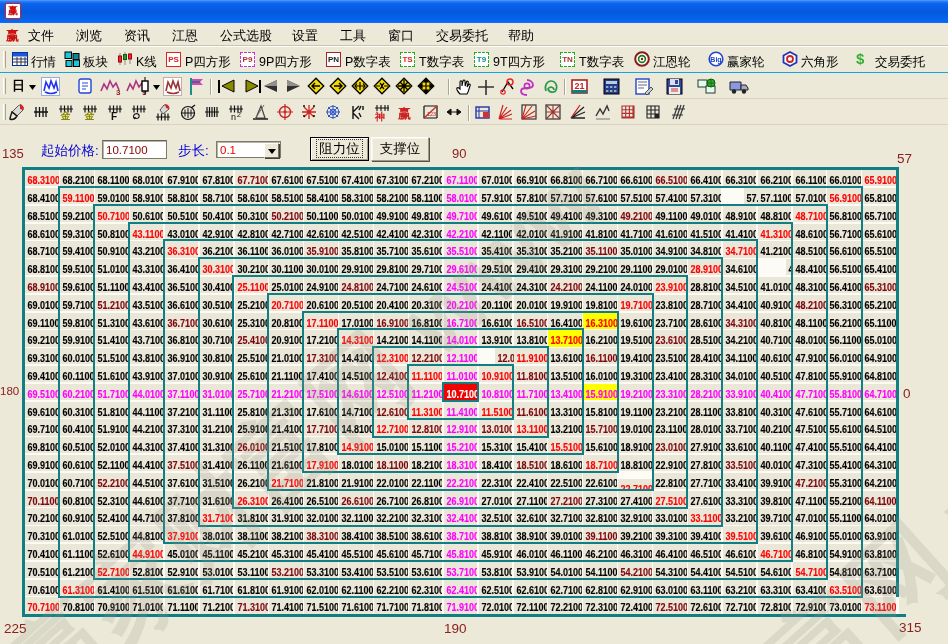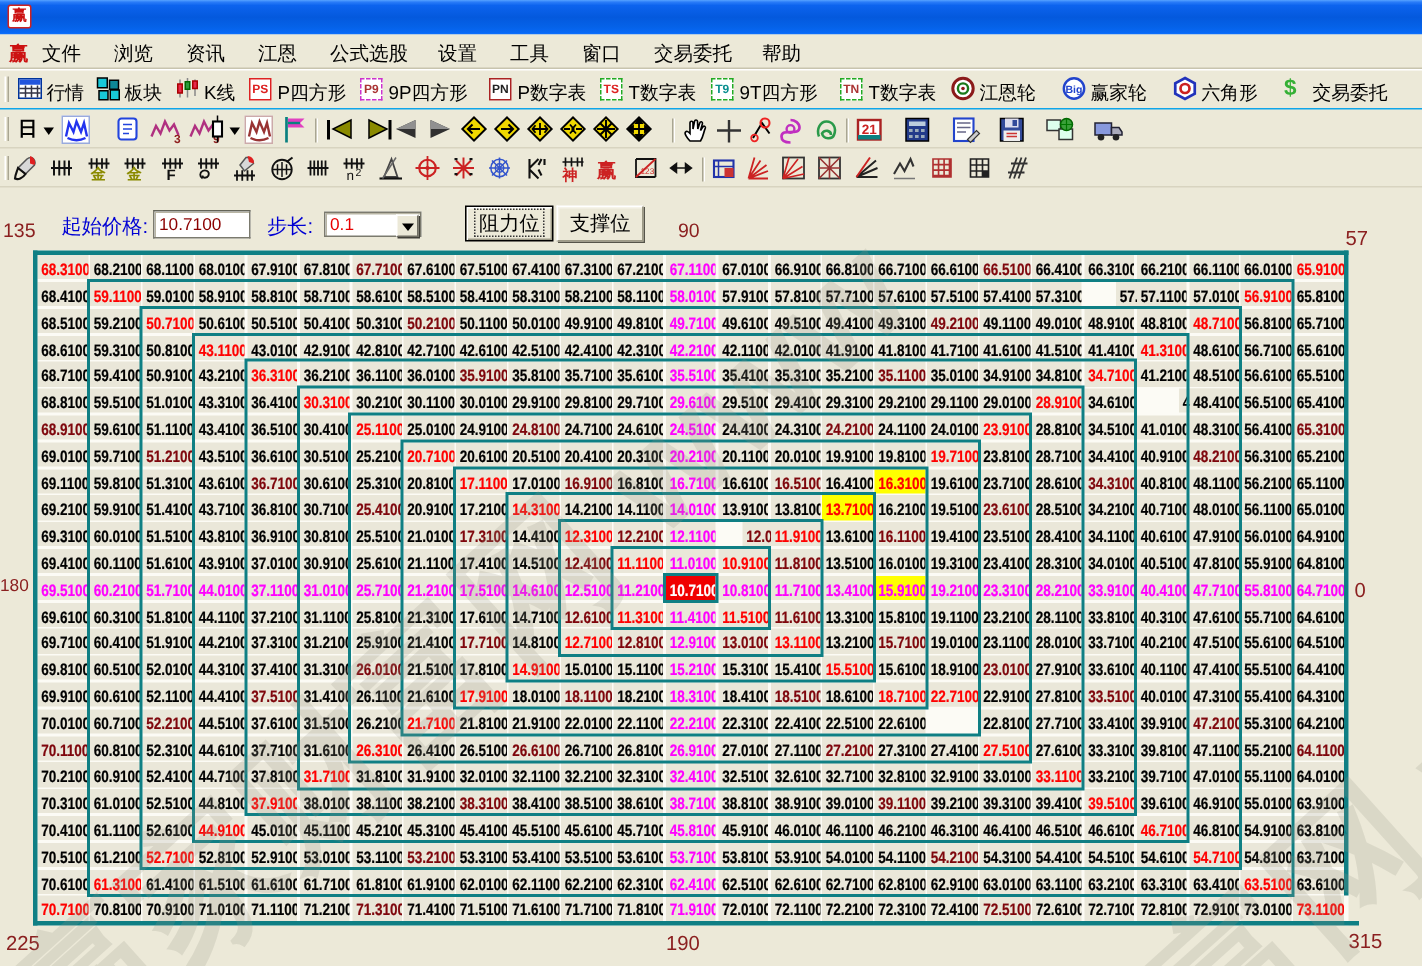--- a/index.html
+++ b/index.html
@@ -836,21 +836,21 @@
     <div class="c" style="left:247.4px;top:305.7px"><i class="r">21.7100</i></div>
     <div class="c" style="left:282.2px;top:305.7px"><i>21.8100</i></div>
     <div class="c" style="left:317.1px;top:305.7px"><i>21.9100</i></div>
     <div class="c" style="left:352.0px;top:305.7px"><i>22.0100</i></div>
     <div class="c" style="left:386.9px;top:305.7px"><i>22.1100</i></div>
     <div class="c" style="left:421.8px;top:305.7px"><i class="m">22.2100</i></div>
     <div class="c" style="left:456.6px;top:305.7px"><i>22.3100</i></div>
     <div class="c" style="left:491.5px;top:305.7px"><i>22.4100</i></div>
     <div class="c" style="left:526.4px;top:305.7px"><i>22.5100</i></div>
     <div class="c" style="left:561.3px;top:305.7px"><i>22.6100</i></div>
-    <div class="c" style="left:596.2px;top:288px"><i class="r">22.7100</i></div>
+    <div class="c" style="left:596.2px;top:312px"><i class="r">22.7100</i></div>
     <div class="c" style="left:631.0px;top:305.7px"><i>22.8100</i></div>
     <div class="c" style="left:665.9px;top:305.7px"><i>27.7100</i></div>
     <div class="c" style="left:700.8px;top:305.7px"><i>33.4100</i></div>
     <div class="c" style="left:735.7px;top:305.7px"><i>39.9100</i></div>
     <div class="c" style="left:770.6px;top:305.7px"><i class="d">47.2100</i></div>
     <div class="c" style="left:805.4px;top:305.7px"><i>55.3100</i></div>
     <div class="c" style="left:840.3px;top:305.7px"><i>64.2100</i></div>
     <div class="c" style="left:3.2px;top:323.5px"><i class="d">70.1100</i></div>
     <div class="c" style="left:38.1px;top:323.5px"><i>60.8100</i></div>
     <div class="c" style="left:73.0px;top:323.5px"><i>52.3100</i></div>

